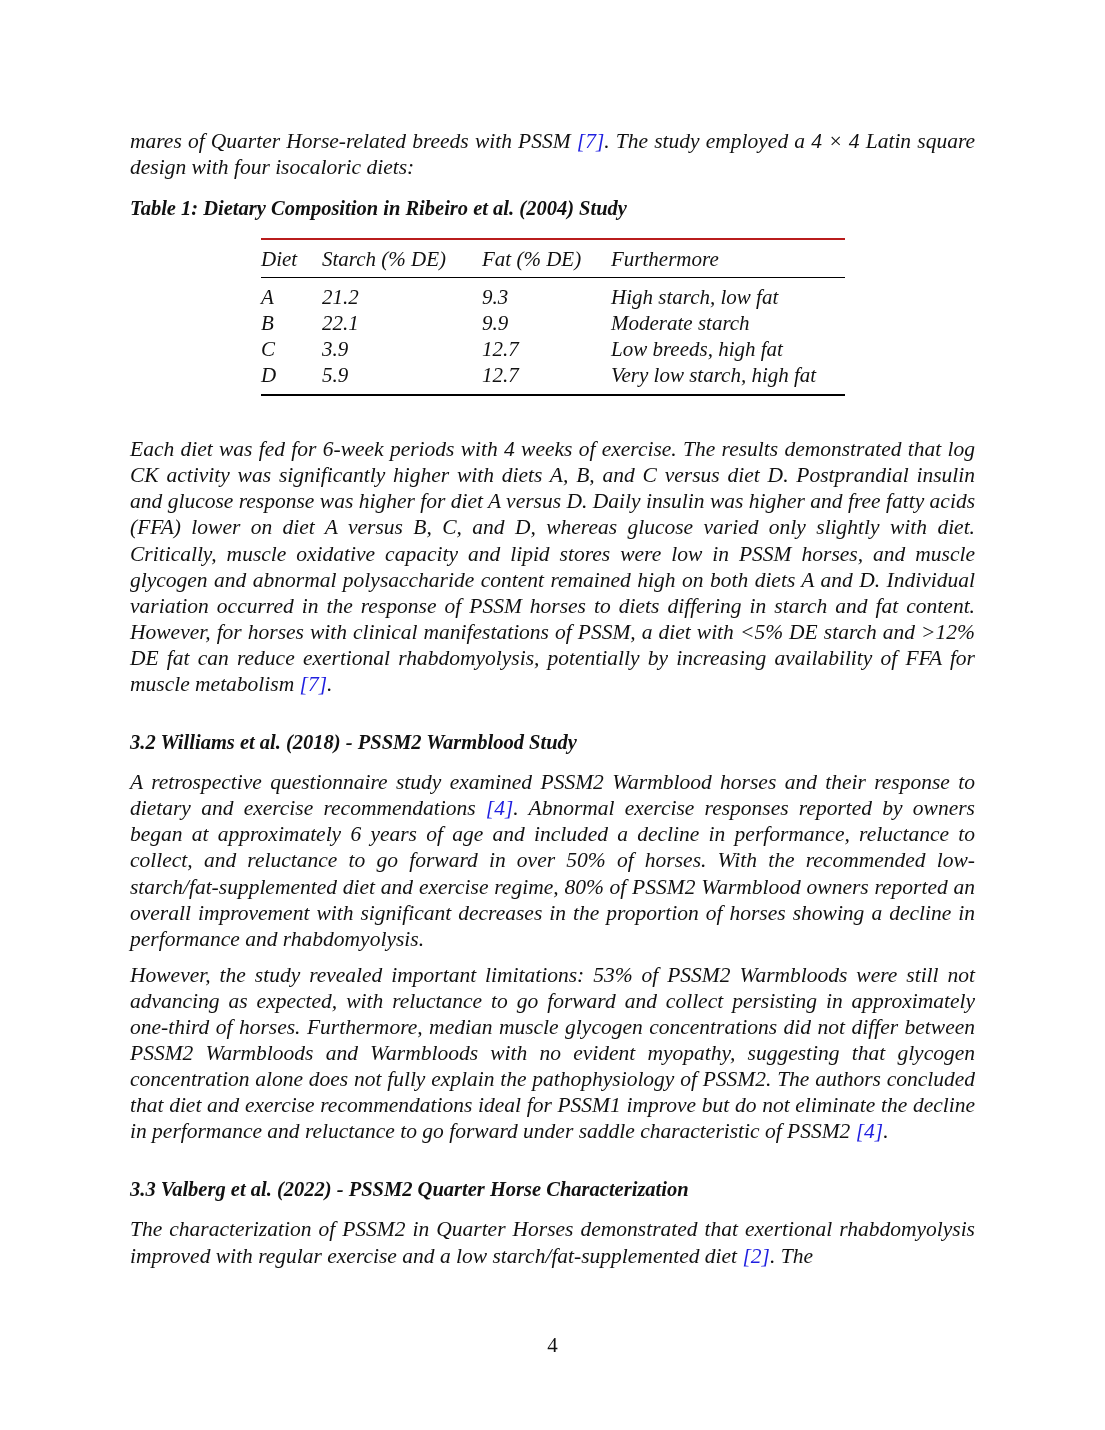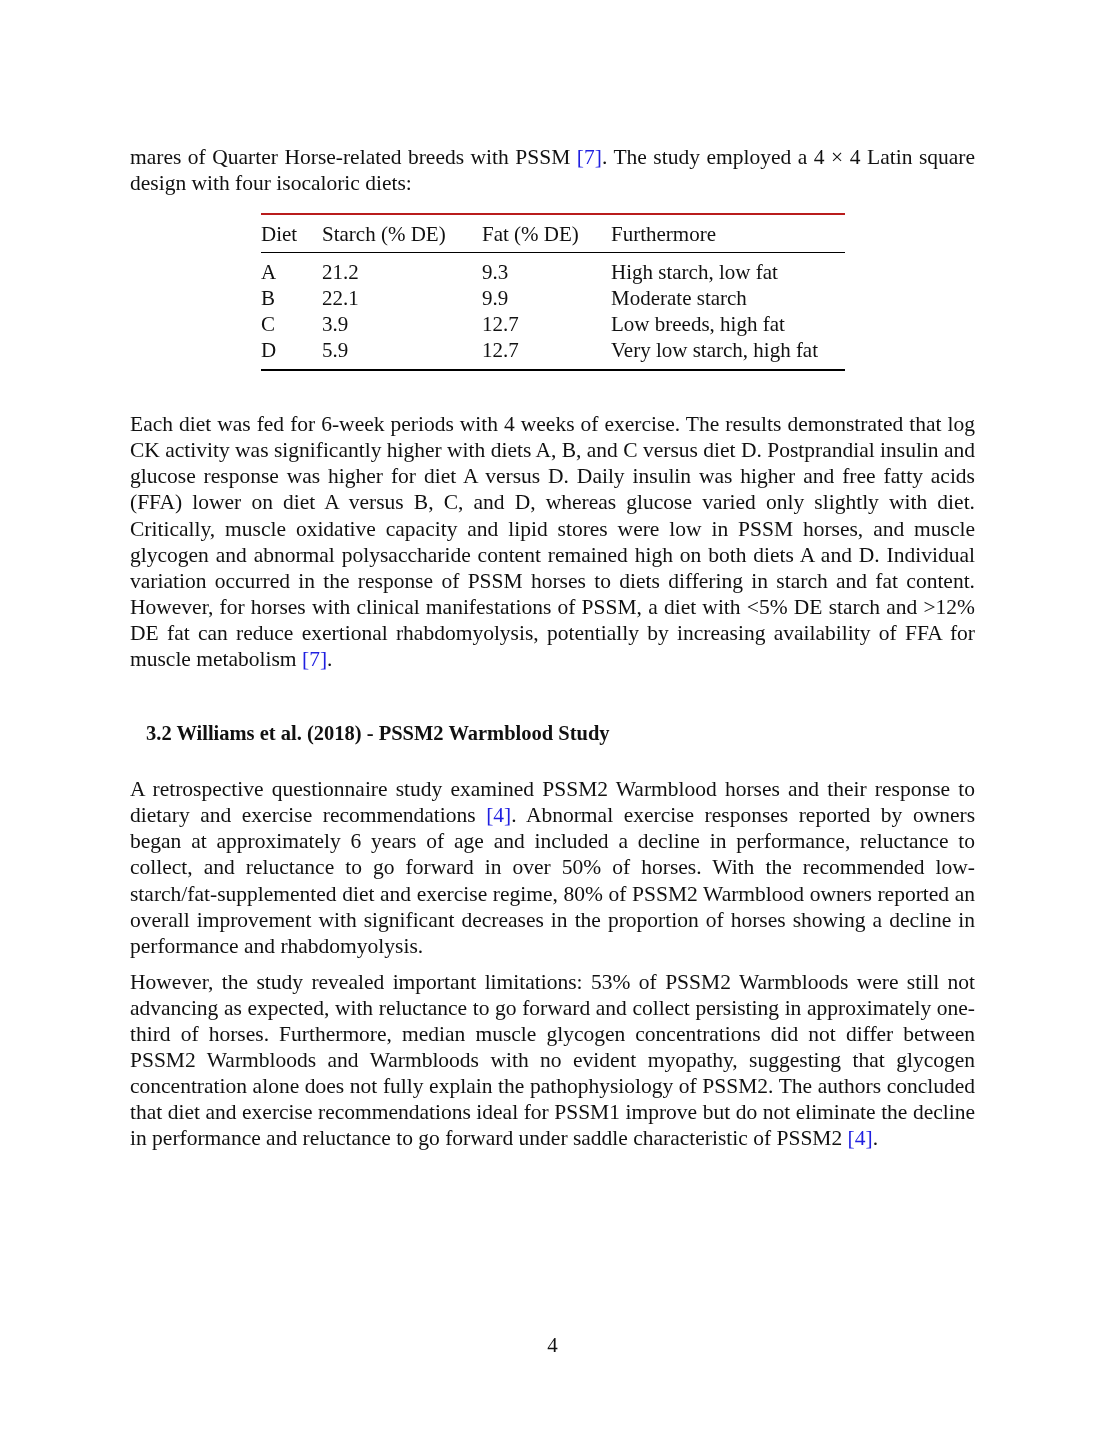--- a/index.html
+++ b/index.html
@@ -1,46 +1,47 @@
 <!DOCTYPE html>
 <html><head>
 <meta charset="utf-8">
 <style>
   html, body { margin: 0; padding: 0; background: #ffffff; }
   body { width: 1105px; height: 1430px; position: relative; overflow: hidden;
          font-family: "DejaVu Serif", "Liberation Serif", serif; color: #111; }
-  .page { position: absolute; left: 130px; top: 144px; width: 845px; }
+  .page { position: absolute; left: 130px; top: 128px; width: 845px; font-style: italic; }
   .p { font-family: "Liberation Serif", serif; font-size: 21.5px; line-height: 26.1px;
        text-align: justify; margin: 0; hyphens: manual; }
   .cite { color: #1f1fe0; }
   .cap { font-family: "Liberation Serif", serif; font-weight: bold; font-size: 20.5px;
          margin: 15px 0 0 0; line-height: 26px; }
   .tbl-wrap { margin: 17px 0 0 131px; width: 584px; }
   table { border-collapse: collapse; width: 584px; font-family: "Liberation Serif", serif;
           font-size: 21px; }
   thead tr { border-top: 2px solid #b91c1c; border-bottom: 1px solid #000; }
   tbody tr:last-child td { padding-bottom: 6px; }
   tbody { border-bottom: 2px solid #000; }
   th { font-weight: normal; text-align: left; padding: 6px 0 5px 0; line-height: 26px; }
   td { text-align: left; padding: 0; line-height: 26px; }
   tbody tr:first-child td { padding-top: 6px; }
   .c1 { width: 61px; } .c2 { width: 160px; } .c3 { width: 129px; }
   .h { font-family: "Liberation Serif", serif; font-weight: bold; font-size: 20.5px;
-       margin: 16px; line-height: 26px; }
+       margin: 0; line-height: 26px; }
   .gap-sm { height: 10px; }
   .pnum { position: absolute; top: 1333px; left: 0; width: 1105px; text-align: center;
           font-family: "Liberation Serif", serif; font-size: 21px; }
 </style>
 </head>
 <body>
 
 <div class="page">
 
   <p class="p"><span>mares of Quarter Horse-related breeds with PSSM </span><a class="cite">[7]</a><span>. The study employed a 4 × 4 Latin square design with four isocaloric diets:</span></p>
 
+  <p class="cap">Table 1: Dietary Composition in Ribeiro et al. (2004) Study</p>
 
   <div class="tbl-wrap">
     <table>
       <thead>
         <tr>
           <th class="c1">Diet</th>
           <th class="c2">Starch (% DE)</th>
           <th class="c3">Fat (% DE)</th>
           <th>Furthermore</th>
         </tr>
@@ -82,17 +83,19 @@
   <h3 class="h">3.2 Williams et al. (2018) - PSSM2 Warmblood Study</h3>
   <div style="height:14px"></div>
 
   <p class="p"><span>A retrospective questionnaire study examined PSSM2 Warmblood horses and their re­sponse to dietary and exercise recommendations </span><a class="cite">[4]</a><span>. Abnormal exercise responses re­ported by owners began at approximately 6 years of age and included a decline in per­formance, reluctance to collect, and reluctance to go forward in over 50% of horses. With the recommended low-starch/fat-supplemented diet and exercise regime, 80% of PSSM2 Warmblood owners reported an overall improvement with significant decreases in the proportion of horses showing a decline in performance and rhabdomyolysis.</span></p>
 
   <div class="gap-sm"></div>
 
   <p class="p"><span>However, the study revealed important limitations: 53% of PSSM2 Warmbloods were still not advancing as expected, with reluctance to go forward and collect persisting in approx­imately one-third of horses. Furthermore, median muscle glycogen concentrations did not differ between PSSM2 Warmbloods and Warmbloods with no evident myopathy, sug­gesting that glycogen concentration alone does not fully explain the pathophysiology of PSSM2. The authors concluded that diet and exercise recommendations ideal for PSSM1 improve but do not eliminate the decline in performance and reluctance to go forward under saddle characteristic of PSSM2 </span><a class="cite">[4]</a><span>.</span></p>
 
   <div style="height:32px"></div>
+  <h3 class="h">3.3 Valberg et al. (2022) - PSSM2 Quarter Horse Characterization</h3>
   <div style="height:14px"></div>
 
+  <p class="p"><span>The characterization of PSSM2 in Quarter Horses demonstrated that exertional rhabdomy­olysis improved with regular exercise and a low starch/fat-supplemented diet </span><a class="cite">[2]</a><span>. The</span></p>
 </div>
 
 <div class="pnum">4</div>
 
 </body></html>

